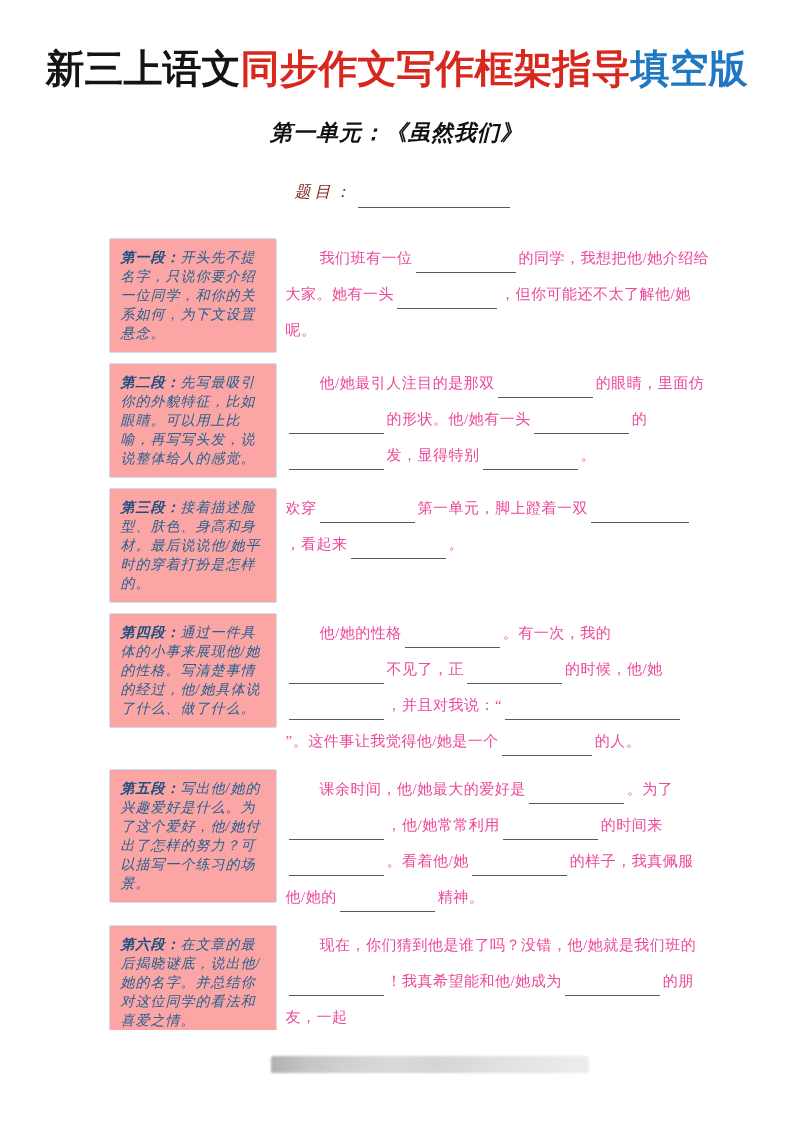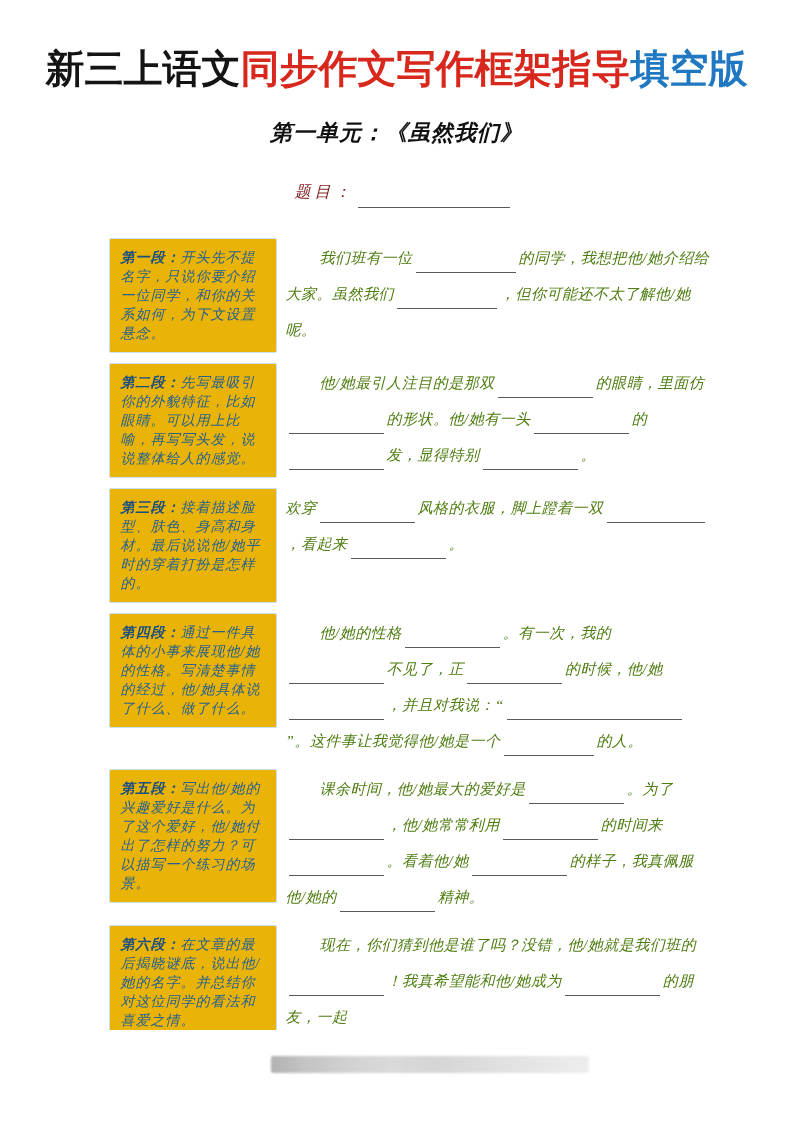--- a/index.html
+++ b/index.html
@@ -32,29 +32,29 @@
     display:inline-block; height:0.9em;
     border-bottom:1.4px solid #5a5a5a;
     vertical-align:-0.65em; margin:0 3px;
   }
   .topic-blank { width:152px; }
   
   .sections { margin:32px 48px 0 78px; }
   .section-row { display:flex; gap:9px; align-items:flex-start; margin-bottom:10px; }
   .guide-box {
     flex:0 0 168px; box-sizing:border-box;
-    background:#eab308; border:1px solid #c9e0f2; border-radius:2px;
+    background:#fca5a5; border:1px solid #c9e0f2; border-radius:2px;
     padding:9px 11px;
     font-size:14px; line-height:19px; letter-spacing:1px;
     color:#26618f; font-style:italic;
   }
   .guide-label { font-weight:bold; color:#1c4f80; }
   .para {
     flex:1 1 auto; padding-top:2px;
-    font-size:15px; letter-spacing:0.5px; color:#4d7c0f; font-style:italic;
+    font-size:15px; letter-spacing:0.5px; color:#ec4899; 
   }
   .line { white-space:nowrap; height:36px; line-height:36px; }
   .line.indent { padding-left:34px; }
   
   .bottom-cover {
     position:absolute; left:0; right:0; top:1030px; bottom:0;
     background:#ffffff;
   }
   .watermark-strip {
     position:absolute; left:240px; top:26px; width:318px; height:17px;
@@ -75,36 +75,36 @@
 
   <div class="topic-row">
     <span>题目：</span><span class="blank topic-blank"></span>
   </div>
 
   <div class="sections">
       <div class="section-row">
         <div class="guide-box"><span class="guide-label">第一段：</span><span class="guide-text">开头先不提名字，只说你要介绍一位同学，和你的关系如何，为下文设置悬念。</span></div>
         <div class="para">
           <div class="line indent"><span>我们班有一位</span><span class="blank" style="width: 100px;"></span><span>的同学，我想把他/她介绍给</span></div>
-          <div class="line"><span>大家。虽然我们</span><span class="blank" style="width: 100px;"></span><span>，但你可能还不太了解他/她</span></div>
+          <div class="line"><span>大家。她有一头</span><span class="blank" style="width: 100px;"></span><span>，但你可能还不太了解他/她</span></div>
           <div class="line"><span>呢。</span></div>
         </div>
       </div>
       <div class="section-row">
         <div class="guide-box"><span class="guide-label">第二段：</span><span class="guide-text">先写最吸引你的外貌特征，比如眼睛。可以用上比喻，再写写头发，说说整体给人的感觉。</span></div>
         <div class="para">
           <div class="line indent"><span>他/她最引人注目的是那双</span><span class="blank" style="width: 95px;"></span><span>的眼睛，里面仿</span></div>
           <div class="line"><span class="blank" style="width: 95px;"></span><span>的形状。他/她有一头</span><span class="blank" style="width: 95px;"></span><span>的</span></div>
           <div class="line"><span class="blank" style="width: 95px;"></span><span>发，显得特别</span><span class="blank" style="width: 95px;"></span><span>。</span></div>
         </div>
       </div>
       <div class="section-row">
         <div class="guide-box"><span class="guide-label">第三段：</span><span class="guide-text">接着描述脸型、肤色、身高和身材。最后说说他/她平时的穿着打扮是怎样的。</span></div>
         <div class="para">
-          <div class="line"><span>欢穿</span><span class="blank" style="width: 95px;"></span><span>风格的衣服，脚上蹬着一双</span><span class="blank" style="width: 98px;"></span></div>
+          <div class="line"><span>欢穿</span><span class="blank" style="width: 95px;"></span><span>第一单元，脚上蹬着一双</span><span class="blank" style="width: 98px;"></span></div>
           <div class="line"><span>，看起来</span><span class="blank" style="width: 95px;"></span><span>。</span></div>
         </div>
       </div>
       <div class="section-row">
         <div class="guide-box"><span class="guide-label">第四段：</span><span class="guide-text">通过一件具体的小事来展现他/她的性格。写清楚事情的经过，他/她具体说了什么、做了什么。</span></div>
         <div class="para">
           <div class="line indent"><span>他/她的性格</span><span class="blank" style="width: 95px;"></span><span>。有一次，我的</span></div>
           <div class="line"><span class="blank" style="width: 95px;"></span><span>不见了，正</span><span class="blank" style="width: 95px;"></span><span>的时候，他/她</span></div>
           <div class="line"><span class="blank" style="width: 95px;"></span><span>，并且对我说：“</span><span class="blank" style="width: 175px;"></span></div>
           <div class="line"><span>”。这件事让我觉得他/她是一个</span><span class="blank" style="width: 90px;"></span><span>的人。</span></div>

